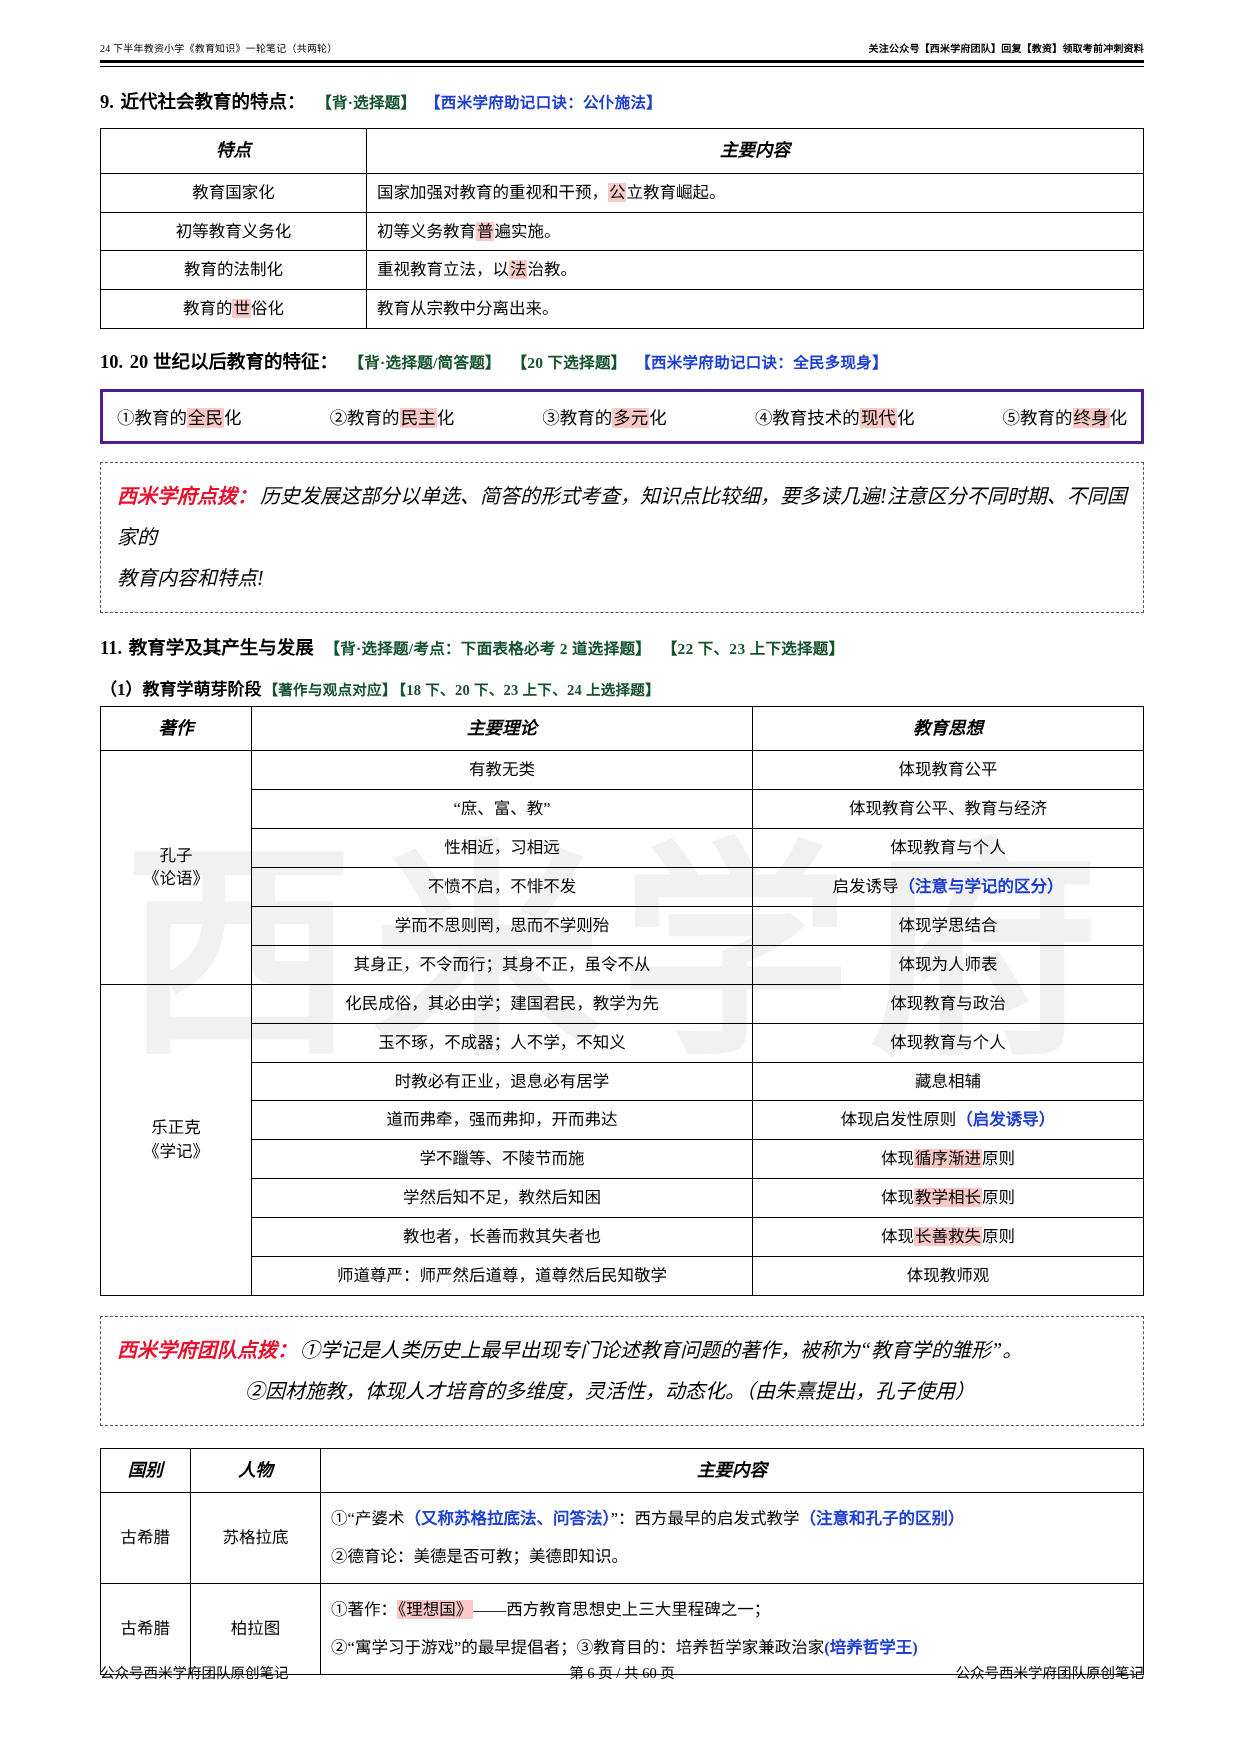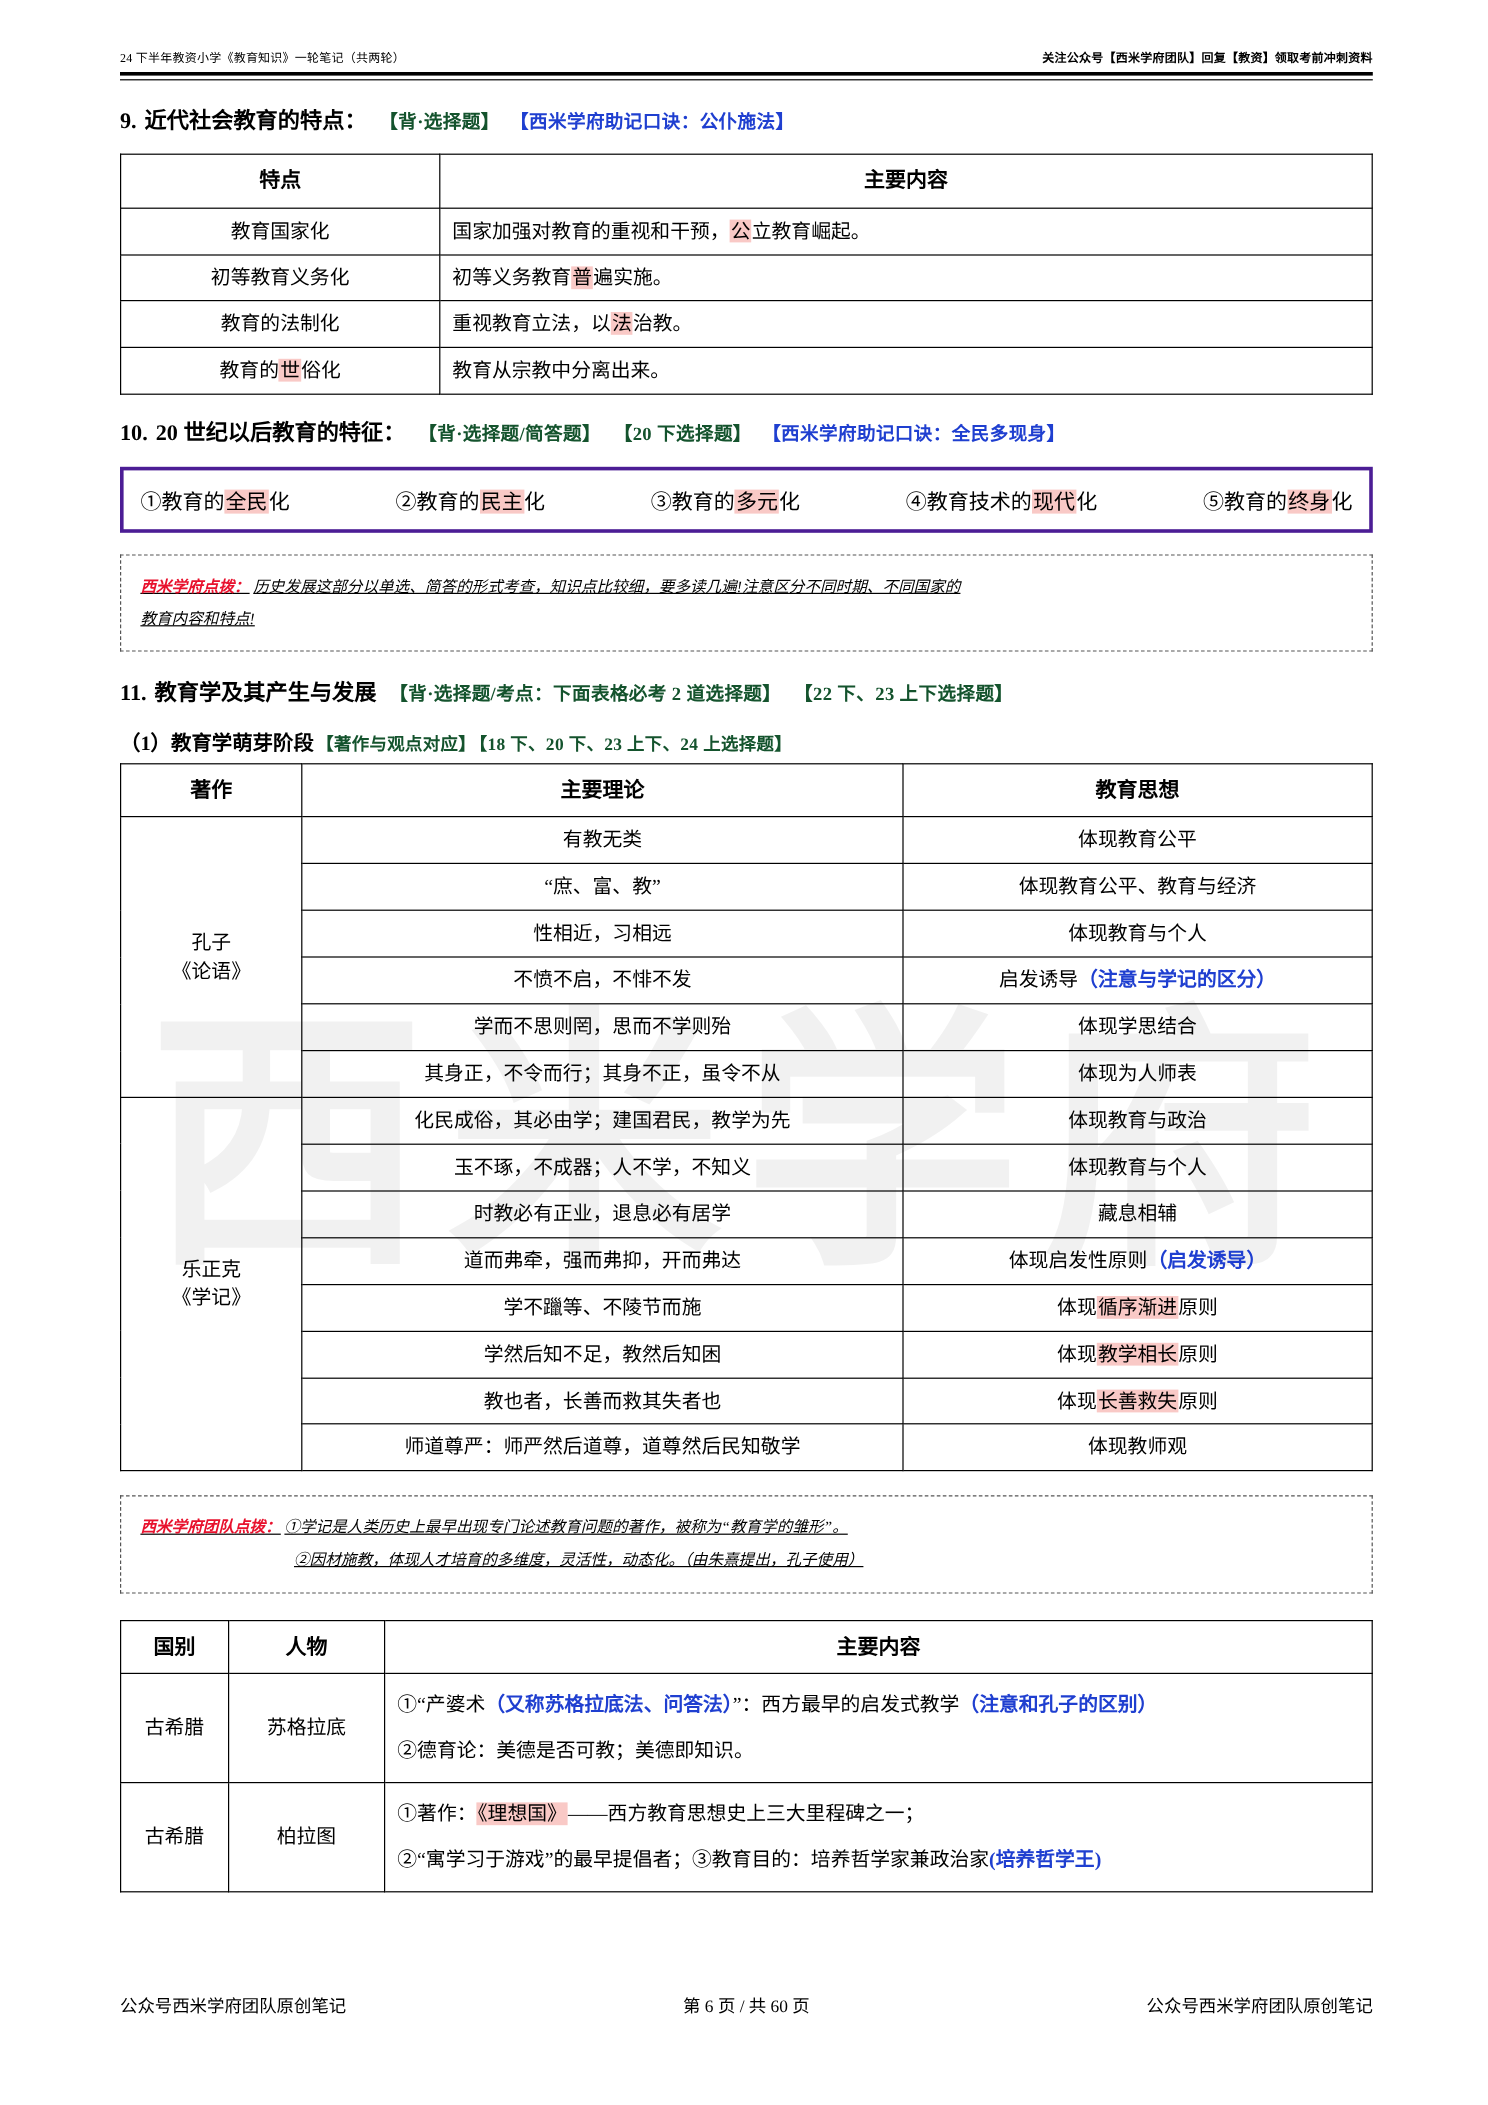--- a/index.html
+++ b/index.html
@@ -109,20 +109,21 @@
     font-weight: 400;
     text-align: center;
     vertical-align: middle;
     line-height: 1.45;
     background: transparent;
   }
   table.doc th {
     font-weight: 700;
     font-size: 17.5px;
     padding: 9px 10px;
+    font-style: italic;
   }
   table.doc .left-cell { text-align: left; }
   td.thickb, th.thickb { border-bottom: 2px solid #000; }
   td.thickt { border-top: 2px solid #000; }
 
   
   .hl {
     background: #f9c9c6;
     padding: 0 1px;
   }
@@ -145,24 +146,23 @@
   .feature-box .f-item { white-space: nowrap; }
 
   
   .tip-box {
     border: 1px dashed #555;
     padding: 13px 16px 13px 16px;
     margin-bottom: 22px;
     font-family: "Liberation Serif", serif;
   }
   .tip-line {
-    font-size: 13px;
+    font-size: 20px;
     line-height: 2.05;
     font-style: italic;
-    text-decoration: underline;
   }
   .tip-label {
     color: #e8112d;
     font-weight: 700;
     font-style: italic;
     margin-right: 3px;
   }
   .tip-indent { padding-left: 128px; }
 
   

